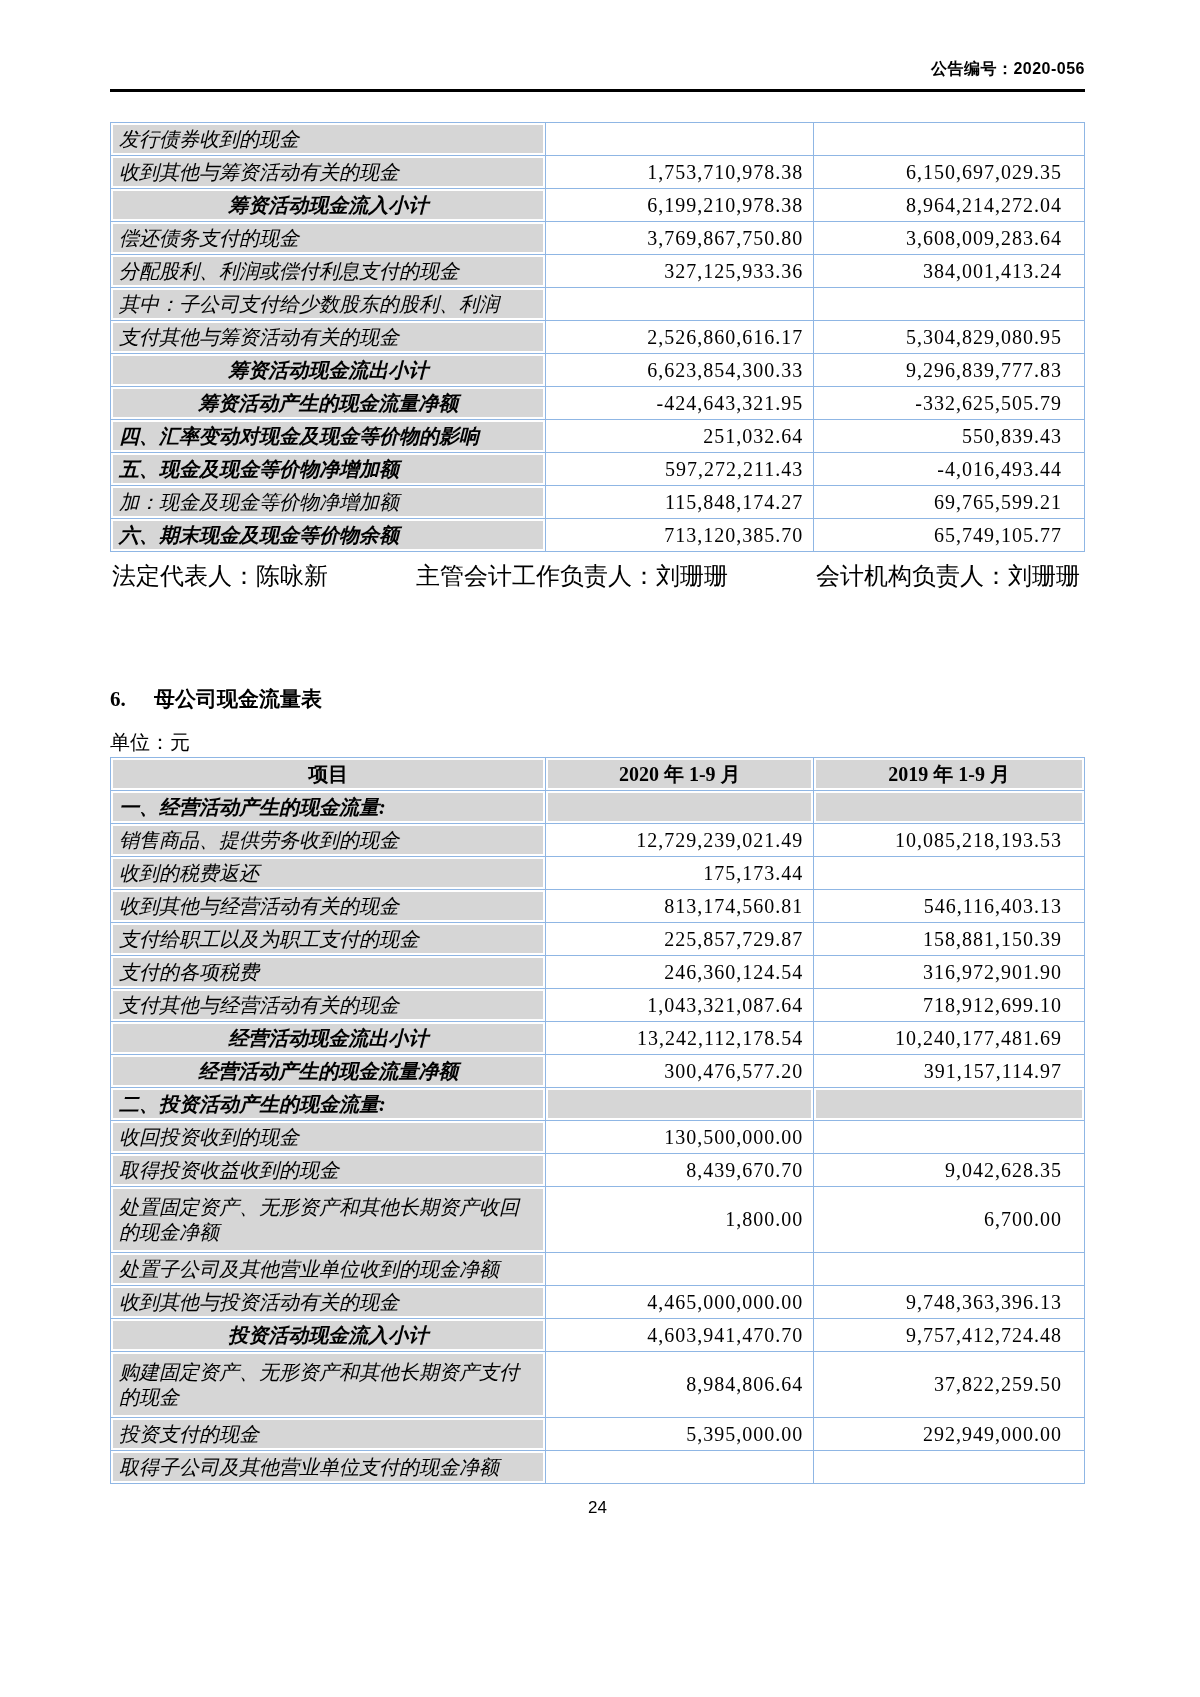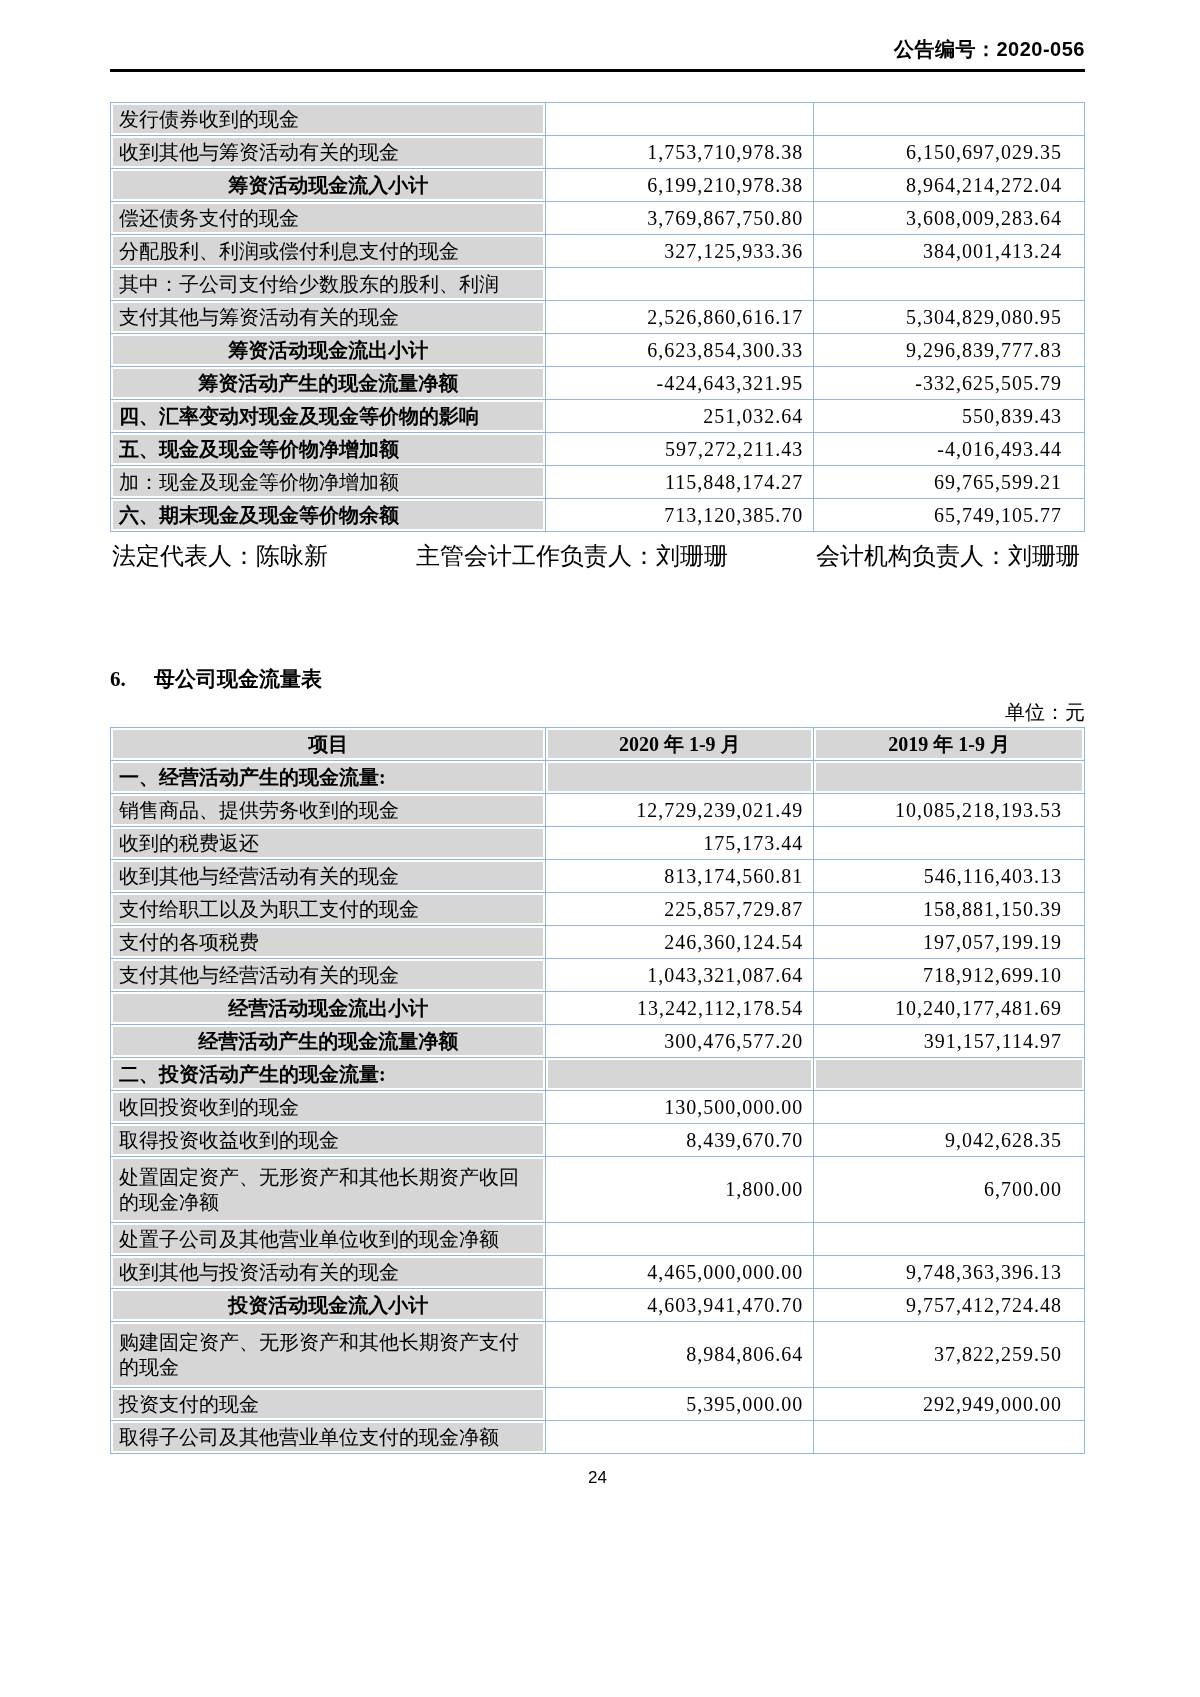--- a/index.html
+++ b/index.html
@@ -16,25 +16,25 @@
     background:var(--bg);
     color:var(--text);
     font-family:"Liberation Serif","DejaVu Serif",serif;
     margin:0 auto;
     overflow:hidden;
   }
   .content{
     position:absolute;left:110px;top:0;width:975px;
   }
   .ann-line{
-    padding-top:36px;
+    padding-top:56px;
     text-align:right;
     font-family:"Liberation Sans","DejaVu Sans",sans-serif;
     font-weight:700;
-    font-size:20px;
+    font-size:16px;
     line-height:26px;
     letter-spacing:0.5px;
   }
   .header-rule{
     margin-top:7px;
     height:3px;
     background:#000;
   }
   table{
     border-collapse:collapse;
@@ -55,20 +55,21 @@
   }
   th{
     font-weight:bold;
     text-align:center;
     font-size:20px;
   }
   td.label{
     padding:2px 8px 1px 8px;
     text-align:left;
     line-height:1.25;
+    font-style:italic;
   }
   td.num{
     text-align:right;
     padding-right:10px;
     letter-spacing:1px;
     font-variant-numeric:tabular-nums;
   }
   td.num.last{padding-right:22px;}
   .shade{
     background:var(--shade);
@@ -94,22 +95,22 @@
   .section-heading{
     margin-top:96px;
     display:flex;
     align-items:baseline;
     font-weight:bold;
     font-size:21px;
     line-height:27px;
   }
   .section-heading .sec-num{width:44px;}
   .unit-line{
-    margin-top:6px;
-    text-align:right;
+    margin-top:16px;
+    text-align:left;
     font-size:20px;
     line-height:26px;
   }
   .page-number{
     margin-top:14px;
     text-align:center;
     font-size:17px;
     font-family:"Liberation Sans","DejaVu Sans",sans-serif;
   }
 </style>
@@ -245,21 +246,21 @@
             <td class="num last">546,116,403.13</td>
           </tr>
           <tr class="item">
             <td class="label shade">支付给职工以及为职工支付的现金</td>
             <td class="num">225,857,729.87</td>
             <td class="num last">158,881,150.39</td>
           </tr>
           <tr class="item">
             <td class="label shade">支付的各项税费</td>
             <td class="num">246,360,124.54</td>
-            <td class="num last">197,057,199.19</td>
+            <td class="num last">316,972,901.90</td>
           </tr>
           <tr class="item">
             <td class="label shade">支付其他与经营活动有关的现金</td>
             <td class="num">1,043,321,087.64</td>
             <td class="num last">718,912,699.10</td>
           </tr>
           <tr class="subtotal">
             <td class="label shade">经营活动现金流出小计</td>
             <td class="num">13,242,112,178.54</td>
             <td class="num last">10,240,177,481.69</td>

